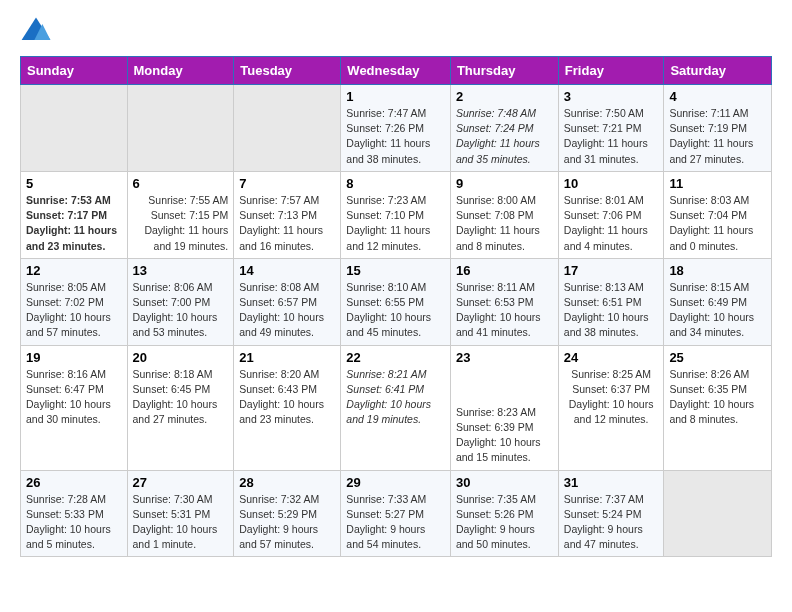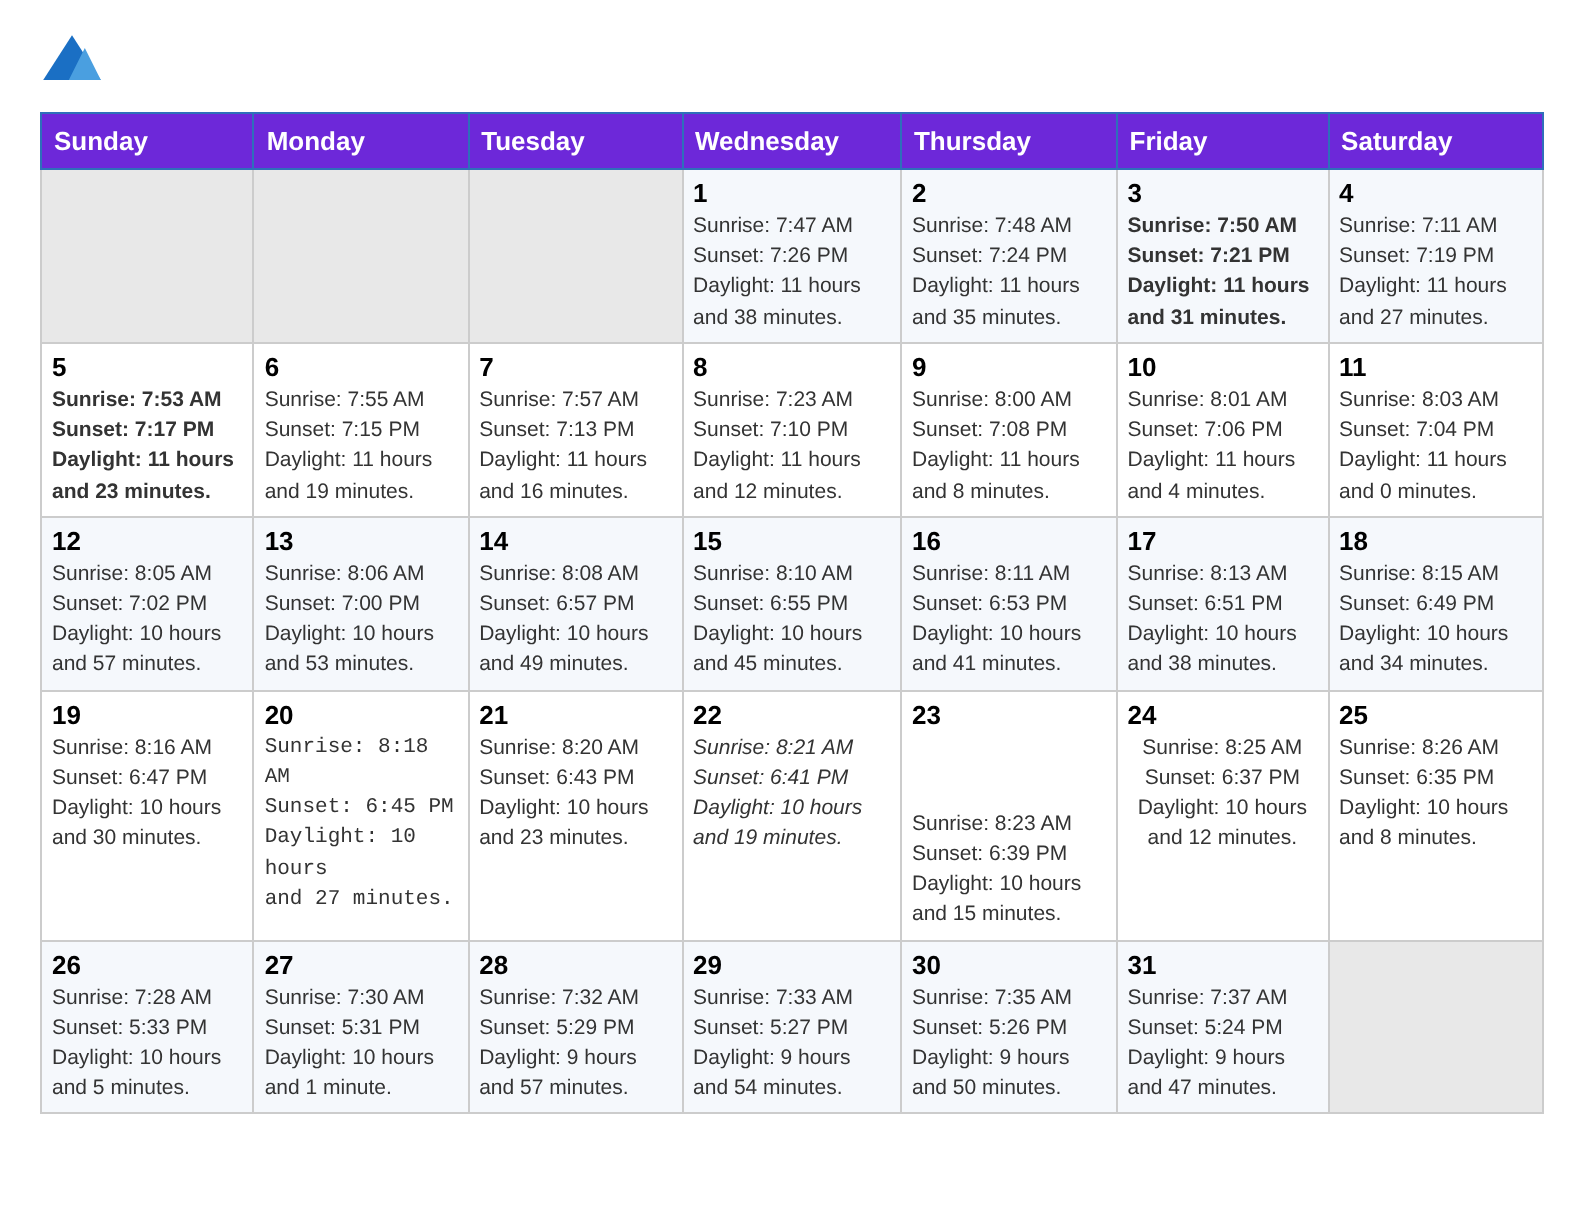--- a/index.html
+++ b/index.html
@@ -49,21 +49,21 @@
     .location {
       font-size: 15px;
       color: #555;
     }
     table {
       width: 100%;
       border-collapse: collapse;
       font-size: 11px;
     }
     thead tr th {
-      background-color: #6d28d9;
+      background-color: #a21caf;
       color: #fff;
       text-align: left;
       padding: 6px 6px;
       font-size: 13px;
       font-weight: bold;
       border: 1px solid #2e6fba;
       margin-left: 40px;
     }
     tbody tr td {
       border: 1px solid #ccc;
@@ -134,28 +134,28 @@
           <td class="empty-cell"></td>
           <td>
             <span class="day-num">1</span>
             <div class="day-info" style="white-space: pre-line;">Sunrise: 7:47 AM
 Sunset: 7:26 PM
 Daylight: 11 hours
 and 38 minutes.</div>
           </td>
           <td>
             <span class="day-num">2</span>
-            <div class="day-info" style="white-space: pre-line;">Sunrise: 7:48 AM
+            <div class="day-info" style="white-space: pre-line; font-style: italic;">Sunrise: 7:48 AM
 Sunset: 7:24 PM
 Daylight: 11 hours
 and 35 minutes.</div>
           </td>
           <td>
             <span class="day-num">3</span>
-            <div class="day-info" style="white-space: pre-line; font-weight: bold;">Sunrise: 7:50 AM
+            <div class="day-info" style="white-space: pre-line;">Sunrise: 7:50 AM
 Sunset: 7:21 PM
 Daylight: 11 hours
 and 31 minutes.</div>
           </td>
           <td>
             <span class="day-num">4</span>
             <div class="day-info" style="white-space: pre-line;">Sunrise: 7:11 AM
 Sunset: 7:19 PM
 Daylight: 11 hours
 and 27 minutes.</div>
@@ -164,21 +164,21 @@
         <tr>
           <td>
             <span class="day-num">5</span>
             <div class="day-info" style="white-space: pre-line; font-weight: bold;">Sunrise: 7:53 AM
 Sunset: 7:17 PM
 Daylight: 11 hours
 and 23 minutes.</div>
           </td>
           <td>
             <span class="day-num">6</span>
-            <div class="day-info" style="white-space: pre-line;">Sunrise: 7:55 AM
+            <div class="day-info" style="white-space: pre-line; text-align: right;">Sunrise: 7:55 AM
 Sunset: 7:15 PM
 Daylight: 11 hours
 and 19 minutes.</div>
           </td>
           <td>
             <span class="day-num">7</span>
             <div class="day-info" style="white-space: pre-line;">Sunrise: 7:57 AM
 Sunset: 7:13 PM
 Daylight: 11 hours
 and 16 minutes.</div>
@@ -266,21 +266,21 @@
         <tr>
           <td>
             <span class="day-num">19</span>
             <div class="day-info" style="white-space: pre-line;">Sunrise: 8:16 AM
 Sunset: 6:47 PM
 Daylight: 10 hours
 and 30 minutes.</div>
           </td>
           <td>
             <span class="day-num">20</span>
-            <div class="day-info" style="white-space: pre-line; font-family: Liberation Mono, monospace;">Sunrise: 8:18 AM
+            <div class="day-info" style="white-space: pre-line;">Sunrise: 8:18 AM
 Sunset: 6:45 PM
 Daylight: 10 hours
 and 27 minutes.</div>
           </td>
           <td>
             <span class="day-num">21</span>
             <div class="day-info" style="white-space: pre-line;">Sunrise: 8:20 AM
 Sunset: 6:43 PM
 Daylight: 10 hours
 and 23 minutes.</div>

